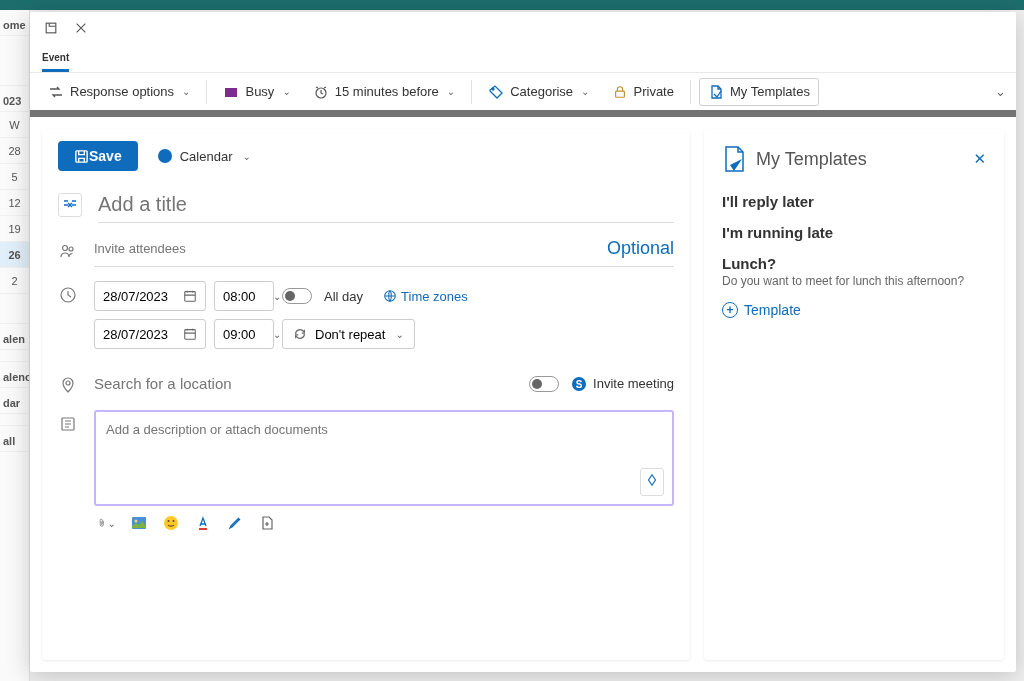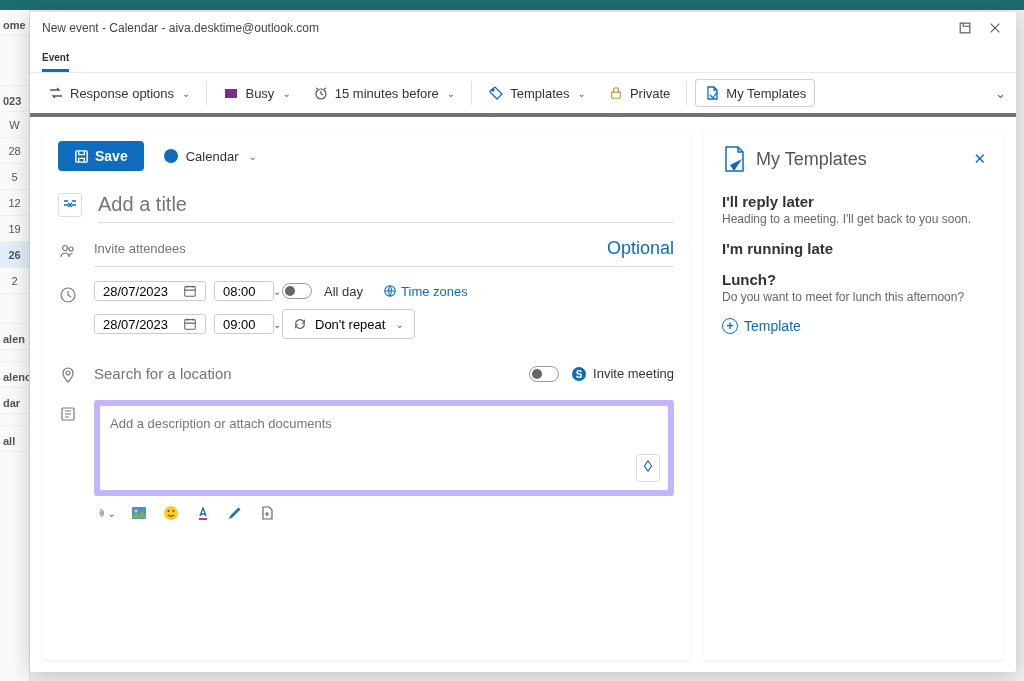--- a/index.html
+++ b/index.html
@@ -15,62 +15,62 @@
     .dialog { position: absolute; left: 30px; top: 12px; right: 8px; height: 660px; background: #fff; box-shadow: 0 4px 24px rgba(0,0,0,0.2); border-radius: 2px; display: flex; flex-direction: column; }
     
     .dialog-title { height: 32px; display: flex; align-items: center; padding: 0 12px; font-size: 12px; color: #444; }
     .dialog-title-text { flex: 1; }
     .dialog-title-icons { display: flex; gap: 12px; }
     .icon-btn { width: 18px; height: 18px; cursor: pointer; display: flex; align-items: center; justify-content: center; color: #555; }
     
     .tab-row { padding: 0 12px; border-bottom: 1px solid #e8e8e8; }
     .tab { display: inline-block; padding: 8px 0px 6px; font-size: 10px; font-weight: 600; color: #333; border-bottom: 3px solid #0f6cbd; }
     
-    .toolbar { height: 44px; display: flex; align-items: center; gap: 6px; padding: 0 10px; border-bottom: 4px solid #737373; }
+    .toolbar { height: 44px; display: flex; align-items: center; gap: 6px; padding: 0 10px; border-bottom: 7px solid #737373; }
     .tb-btn { display: flex; align-items: center; gap: 6px; padding: 5px 8px; font-size: 13px; color: #333; border-radius: 3px; cursor: pointer; }
     .tb-btn.bordered { border: 1px solid #d0d0d0; }
     .tb-sep { width: 1px; height: 24px; background: #e0e0e0; margin: 0 2px; }
     .tb-ico { width: 16px; height: 16px; display: inline-flex; align-items: center; justify-content: center; }
     .chev { font-size: 10px; color: #666; margin-left: 2px; }
     .toolbar-overflow { margin-left: auto; color: #666; cursor: pointer; font-size: 13px; }
     
     .body-row { flex: 1; display: flex; padding: 12px; gap: 14px; overflow: hidden; }
     
     .form-card { flex: 1; background: #fff; border-radius: 4px; box-shadow: 0 1px 3px rgba(0,0,0,0.08); padding: 12px 16px 16px; }
     .save-row { display: flex; align-items: center; gap: 20px; margin-bottom: 20px; }
-    .save-btn { background: #0f6cbd; color: #fff; border: none; padding: 7px 16px; border-radius: 4px; font-size: 14px; font-weight: 600; display: flex; align-items: center; gap: 6px; cursor: pointer; }
+    .save-btn { background: #0f6cbd; color: #fff; border: none; padding: 7px 16px; border-radius: 4px; font-size: 14px; font-weight: 600; display: flex; align-items: center; cursor: pointer; }
     .cal-picker { display: flex; align-items: center; gap: 8px; cursor: pointer; font-size: 13px; color: #333; }
     .cal-dot { width: 14px; height: 14px; border-radius: 50%; background: #0f6cbd; }
     
     .form-row { display: flex; align-items: flex-start; gap: 16px; margin-bottom: 14px; }
     .row-icon { width: 20px; height: 20px; margin-top: 4px; display: flex; align-items: center; justify-content: center; color: #666; flex-shrink: 0; }
     .row-body { flex: 1; }
     .row-icon.boxed { border: 1px solid #ddd; border-radius: 3px; padding: 3px; width: 24px; height: 24px; margin-top: 2px; }
     
     .title-input { width: 100%; border: none; border-bottom: 1px solid #ddd; font-size: 20px; color: #666; padding: 2px 0 6px; outline: none; }
     .attendee-row { display: flex; align-items: center; border-bottom: 1px solid #ddd; padding-bottom: 6px; }
     .attendee-input { flex: 1; border: none; font-size: 13px; color: #666; outline: none; padding: 4px 0; }
     .optional-link { color: #0f6cbd; font-size: 18px; cursor: pointer; }
     
     .dt-row { display: flex; align-items: center; gap: 8px; margin-bottom: 8px; }
-    .dt-input { border: 1px solid #ccc; border-radius: 3px; height: 20px; display: flex; align-items: center; padding: 0 8px; font-size: 13px; color: #333; gap: 8px; }
+    .dt-input { border: 1px solid #ccc; border-radius: 3px; height: 30px; display: flex; align-items: center; padding: 0 8px; font-size: 13px; color: #333; gap: 8px; }
     .dt-input input { border: none; outline: none; width: 72px; font-size: 13px; }
     .dt-time { width: 60px; }
     .dt-time input { width: 40px; }
     .repeat-sel { display: flex; align-items: center; gap: 8px; border: 1px solid #ccc; border-radius: 3px; height: 30px; padding: 0 10px; font-size: 13px; cursor: pointer; }
     .toggle { width: 30px; height: 16px; background: #fff; border: 1px solid #999; border-radius: 10px; position: relative; cursor: pointer; }
     .toggle::after { content: ''; width: 10px; height: 10px; background: #666; border-radius: 50%; position: absolute; top: 2px; left: 2px; }
     .allday-lbl { font-size: 13px; color: #333; margin-left: 4px; }
     .tz-link { color: #0f6cbd; font-size: 13px; cursor: pointer; margin-left: 12px; display: flex; align-items: center; gap: 4px; }
     
     .loc-row { display: flex; align-items: center; gap: 12px; }
     .loc-input { flex: 1; border: none; font-size: 15px; color: #666; outline: none; padding: 4px 0; }
     .skype-lbl { font-size: 13px; color: #333; display: flex; align-items: center; gap: 6px; }
     
-    .desc-box { border: 6px solid #c4b5fd; border-radius: 3px; min-height: 96px; padding: 10px; position: relative; }
+    .desc-box { border: 2px solid #c4b5fd; border-radius: 3px; min-height: 96px; padding: 10px; position: relative; }
     .desc-input { border: none; width: 100%; font-size: 13px; color: #666; outline: none; resize: none; }
     .desc-diamond { position: absolute; right: 8px; bottom: 8px; border: 1px solid #ddd; border-radius: 3px; padding: 4px; cursor: pointer; color: #0f6cbd; }
     .editor-actions { display: flex; gap: 14px; padding: 8px 4px 0; }
     .ed-ico { width: 18px; height: 18px; cursor: pointer; display: flex; align-items: center; justify-content: center; }
     
     .templates-card { width: 300px; background: #fff; border-radius: 4px; box-shadow: 0 1px 3px rgba(0,0,0,0.08); padding: 16px 18px; }
     .tpl-header { display: flex; align-items: center; gap: 10px; margin-bottom: 20px; }
     .tpl-title { font-size: 18px; color: #555; font-weight: 400; flex: 1; }
     .tpl-close { color: #0f6cbd; cursor: pointer; font-size: 15px; }
     .tpl-item { margin-bottom: 14px; cursor: pointer; }
@@ -98,21 +98,20 @@
   <div class="bg-sidebar-text bg-sidebar-row">alen</div>
   <div class="bg-sidebar-row" style="height:12px"></div>
   <div class="bg-sidebar-text bg-sidebar-row" style="font-weight:600">alenc</div>
   <div class="bg-sidebar-text bg-sidebar-row">dar</div>
   <div class="bg-sidebar-row" style="height:12px"></div>
   <div class="bg-sidebar-text bg-sidebar-row">all</div>
 </div>
 
 <div class="dialog">
   <div class="dialog-title">
-    <span class="dialog-title-text">New event - Calendar - aiva.desktime@outlook.com</span>
     <div class="dialog-title-icons">
       <span class="icon-btn">
         <svg width="14" height="14" viewBox="0 0 16 16" fill="none" stroke="currentColor" stroke-width="1.3">
             <rect x="2.5" y="2.5" width="11" height="11"></rect>
             <path d="M6 2.5V6h7"></path>
           </svg>
       </span>
       <span class="icon-btn">
         <svg width="14" height="14" viewBox="0 0 16 16" stroke="currentColor" stroke-width="1.3">
             <path d="M3 3l10 10M13 3L3 13"></path>
@@ -156,21 +155,21 @@
       <span class="chev">⌄</span>
     </div>
     <div class="tb-sep"></div>
     <div class="tb-btn">
       <span class="tb-ico">
           <svg width="16" height="16" viewBox="0 0 16 16" fill="none" stroke="#0f6cbd" stroke-width="1.3">
             <path d="M2 6l5-4 7 7-5 5-7-7z"></path>
             <circle cx="5" cy="5" r="1" fill="#0f6cbd"></circle>
           </svg>
         </span>
-      <span>Templates</span>
+      <span>Categorise</span>
       <span class="chev">⌄</span>
     </div>
     <div class="tb-btn">
       <span class="tb-ico">
           <svg width="14" height="14" viewBox="0 0 16 16" fill="none" stroke="#c19030" stroke-width="1.3">
             <rect x="3" y="7" width="10" height="7" rx="1"></rect>
             <path d="M5 7V5a3 3 0 016 0v2"></path>
           </svg>
         </span>
       <span>Private</span>
@@ -369,21 +368,20 @@
         <svg width="24" height="28" viewBox="0 0 24 28">
             <path d="M4 2h12l5 5v19H4z" fill="none" stroke="#0f6cbd" stroke-width="1.5"></path>
             <path d="M16 2v5h5" fill="none" stroke="#0f6cbd" stroke-width="1.5"></path>
             <path d="M8 20l4 6 8-12" fill="#0f6cbd"></path>
           </svg>
         <span class="tpl-title">My Templates</span>
         <span class="tpl-close">✕</span>
       </div>
       <div class="tpl-item">
         <div class="tpl-item-title">I'll reply later</div>
-        <div class="tpl-item-body">Heading to a meeting. I'll get back to you soon.</div>
       </div>
       <div class="tpl-item">
         <div class="tpl-item-title">I'm running late</div>
       </div>
       <div class="tpl-item">
         <div class="tpl-item-title">Lunch?</div>
         <div class="tpl-item-body">Do you want to meet for lunch this afternoon?</div>
       </div>
       <div class="tpl-add">
         <span class="tpl-add-icon">+</span>

